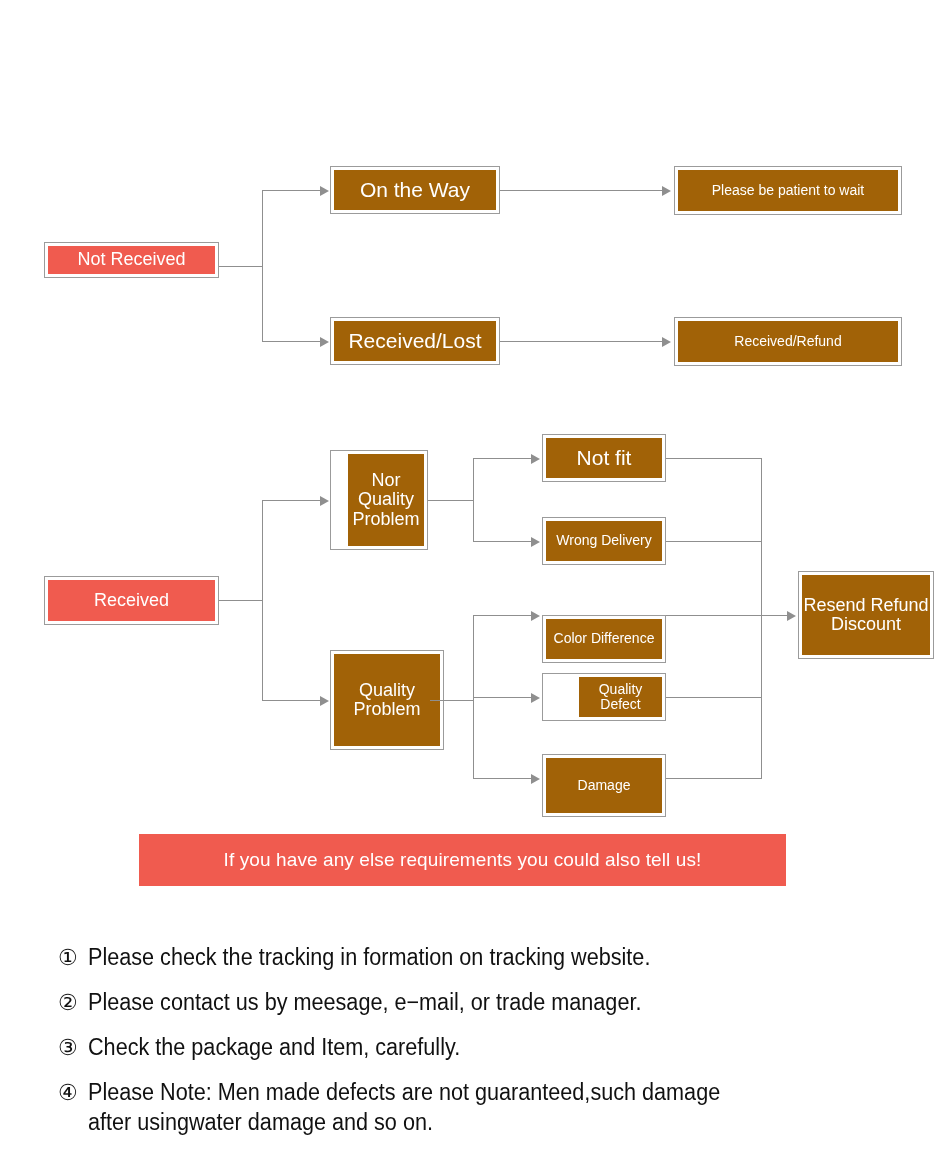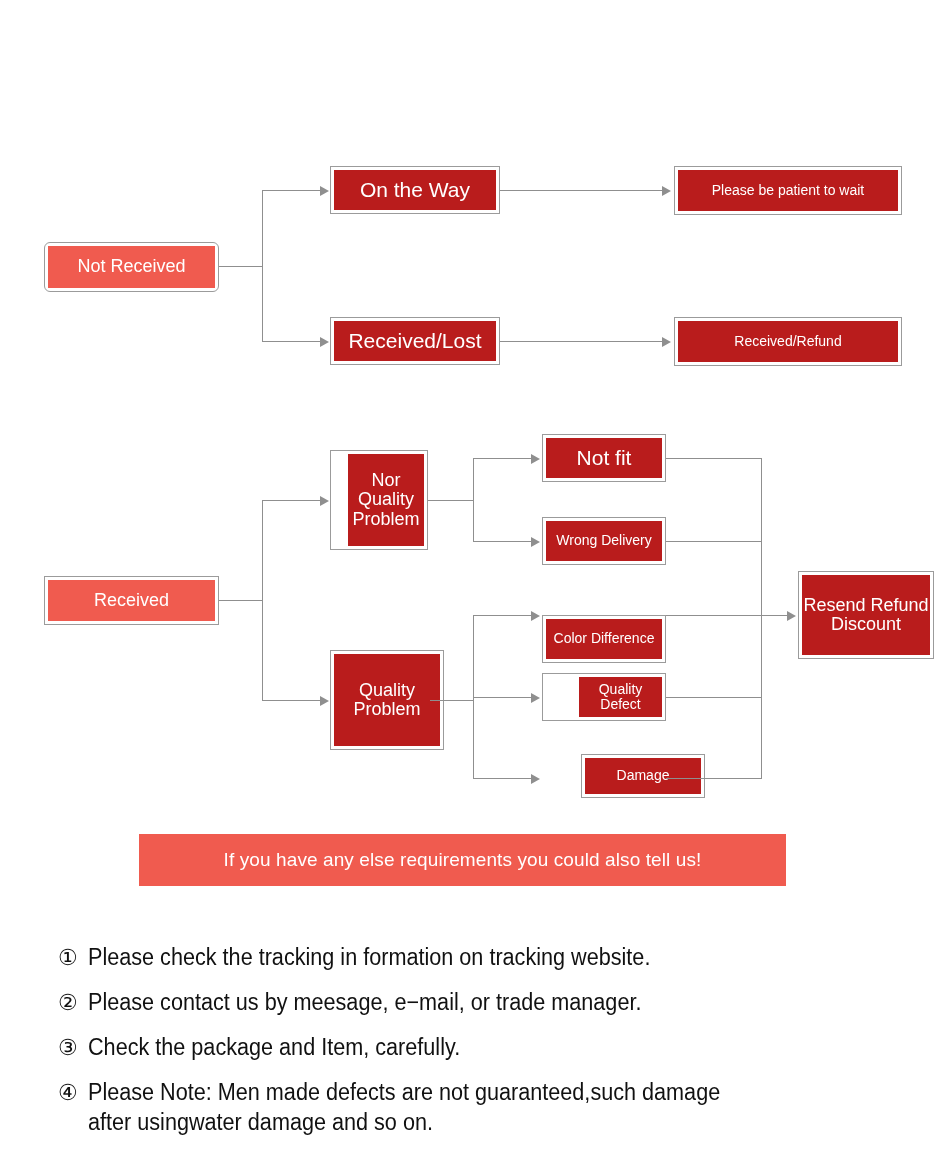--- a/index.html
+++ b/index.html
@@ -68,21 +68,21 @@
     width: 100%;
     height: 100%;
     box-sizing: border-box;
     display: flex;
     align-items: center;
     justify-content: center;
     text-align: center;
     color: #ffffff;
     line-height: 1.08;
   }
-  .node.dark .node-inner { background: #b91c1c; }
+  .node.dark .node-inner { background: #a16207; }
   .node.red  .node-inner { background: #F05B4F; }
 
   .fs-lg  { font-size: 21px; }
   .fs-md  { font-size: 18px; }
   .fs-sm  { font-size: 14px; }
 
   
   .ln {
     position: absolute;
     background: #8f8f8f;
@@ -142,21 +142,21 @@
     white-space: pre-line;
   }
   .note-4 .note-text { line-height: 30px; padding-top: 4px; }
 </style>
 </head>
 <body>
 
 <div id="page">
 
 
-  <div class="node red" style="left:44px; top:242px; width:175px; height:50px;border-radius:6px;">
+  <div class="node red" style="left:44px; top:242px; width:175px; height:36px;">
     <div class="node-inner fs-md">Not Received</div>
   </div>
 
   <div class="ln h" style="left:219px; top:266px; width:44px;"></div>
   <div class="ln v" style="left:262px; top:190px; height:152px;"></div>
 
   <div class="ln h" style="left:262px; top:190px; width:58px;"></div>
   <div class="arw" style="left:320px; top:186px;"></div>
   <div class="node dark" style="left:330px; top:166px; width:170px; height:48px;">
     <div class="node-inner fs-lg">On the Way</div>
@@ -222,21 +222,21 @@
   </div>
 
   <div class="ln h" style="left:473px; top:697px; width:58px;"></div>
   <div class="arw" style="left:531px; top:693px;"></div>
   <div class="node dark" style="left:542px; top:673px; width:124px; height:48px;padding-left:36px;">
     <div class="node-inner fs-sm">Quality Defect</div>
   </div>
 
   <div class="ln h" style="left:473px; top:778px; width:58px;"></div>
   <div class="arw" style="left:531px; top:774px;"></div>
-  <div class="node dark" style="left:542px; top:754px; width:124px; height:44px;margin-left:39px;">
+  <div class="node dark" style="left:542px; top:754px; width:124px; height:63px;">
     <div class="node-inner fs-sm">Damage</div>
   </div>
 
   <div class="ln h" style="left:666px; top:458px; width:96px;"></div>
   <div class="ln h" style="left:666px; top:541px; width:96px;"></div>
   <div class="ln h" style="left:666px; top:615px; width:96px;"></div>
   <div class="ln h" style="left:666px; top:697px; width:96px;"></div>
   <div class="ln h" style="left:666px; top:778px; width:96px;"></div>
   <div class="ln v" style="left:761px; top:458px; height:321px;"></div>
   <div class="ln h" style="left:761px; top:615px; width:26px;"></div>

